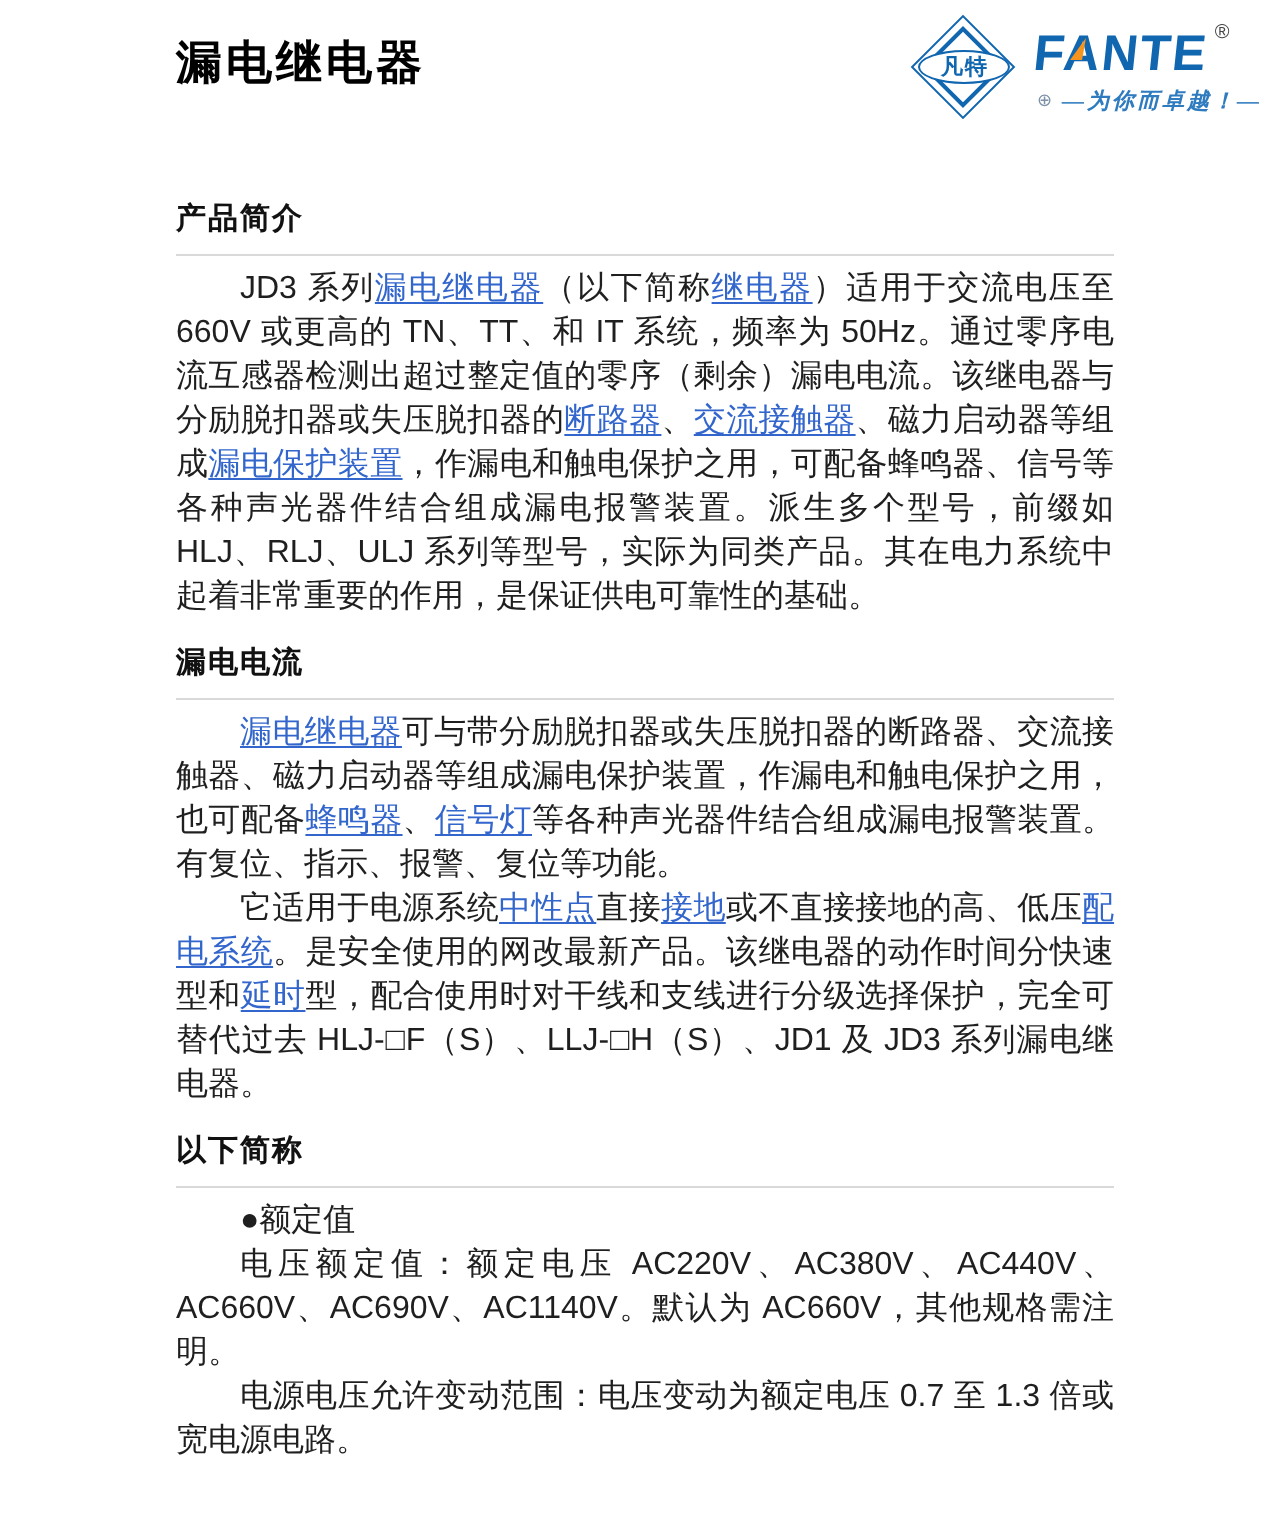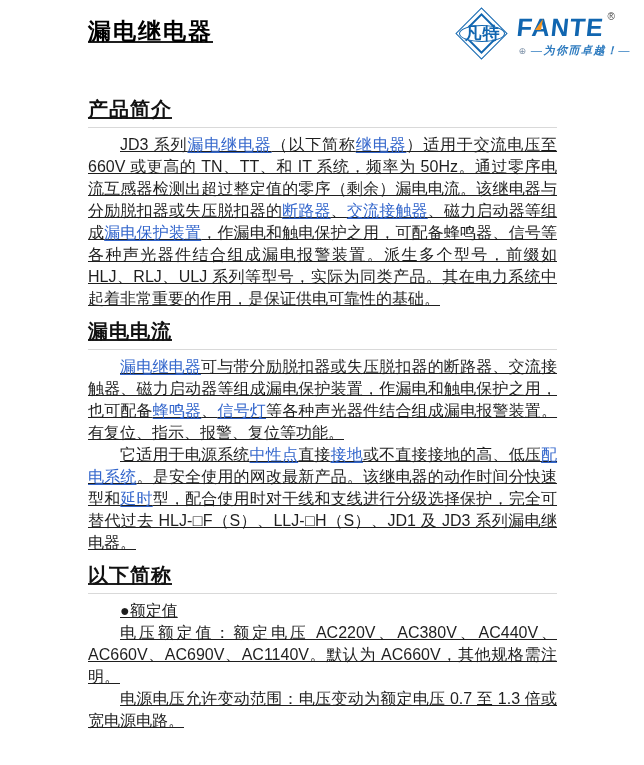--- a/index.html
+++ b/index.html
@@ -3,43 +3,43 @@
 <meta charset="utf-8">
 <style>
   * { box-sizing: border-box; }
   html, body { margin: 0; padding: 0; }
   body {
     width: 644px; height: 765px; overflow: hidden;
     background: #ffffff;
     font-family: "Liberation Sans", "DejaVu Sans", sans-serif;
     color: #1f1f1f;
   }
-  .page { position: relative; width: 644px; height: 752px; padding: 16px 87px 0 88px; overflow: hidden; text-decoration: underline; }
+  .page { position: relative; width: 644px; height: 752px; padding: 16px 87px 0 88px; overflow: hidden; }
 
   
   .title { margin: 0; font-size: 23px; line-height: 30px; font-weight: bold; color: #000; letter-spacing: 2px; }
   .logo { position: absolute; top: 11px; right: 13px; display: flex; align-items: flex-start; }
   .diamond-wrap { position: relative; width: 52px; height: 46px; margin-right: 9px; }
   .diamond { position: absolute; left: 11px; top: 8px; width: 29px; height: 29px; border: 2px solid #1166b0; transform: rotate(45deg); background: #fff; }
   .diamond::before { content: ""; position: absolute; inset: -6px; border: 1px solid #1166b0; }
   .oval { position: absolute; left: 3px; top: 14px; width: 46px; height: 17px; background: #fff; border: 1.5px solid #1166b0; border-radius: 50%; display: flex; align-items: center; justify-content: center; }
-  .oval-text { font-size: 17px; font-weight: bold; color: #1166b0; letter-spacing: 1px; }
+  .oval-text { font-size: 11px; font-weight: bold; color: #1166b0; letter-spacing: 1px; }
   .brand-col { display: flex; flex-direction: column; padding-top: 4px; }
   .brand-row { position: relative; display: flex; align-items: flex-start; }
   .brand-text { font-size: 25px; line-height: 24px; font-weight: bold; color: #1166b0; letter-spacing: 1px; transform: skewX(-6deg); }
   .accent-tri { position: absolute; left: 19px; top: 4px; width: 0; height: 0; border-left: 6px solid transparent; border-bottom: 11px solid #f7941d; transform: skewX(-10deg); }
   .reg { font-size: 10px; color: #444; margin-left: 3px; margin-top: -4px; }
   .tagline-row { display: flex; align-items: center; margin-top: 4px; margin-left: 1px; }
   .gear { font-size: 9px; color: #7d91a8; margin-right: 5px; }
   .tagline { font-size: 11px; font-style: italic; font-weight: bold; color: #2e7bbf; letter-spacing: 1.5px; font-family: "Liberation Serif", serif; }
 
   
   .sections > .section { margin-top: 12px; }
   .sections > .section:first-child { margin-top: 54px; }
-  .section h2 { margin: 0 0 8px; font-size: 20px; line-height: 19px; font-weight: bold; color: #111; letter-spacing: 1px; }
+  .section h2 { margin: 0 0 8px; font-size: 15px; line-height: 19px; font-weight: bold; color: #111; letter-spacing: 1px; }
   .rule { height: 0; border-top: 1px solid #d9d9d9; margin: 0 0 6px; }
   .para { margin: 0; font-size: 16px; line-height: 22px; text-indent: 2em; text-align: justify; color: #1f1f1f; }
   .run.bold { font-weight: bold; color: #000; }
   a.run { color: #3366cc; text-decoration: underline; text-underline-offset: 2px; }
   a.run.bold-link { font-weight: bold; }
 </style>
 </head>
 <body>
 
 <div class="page">

